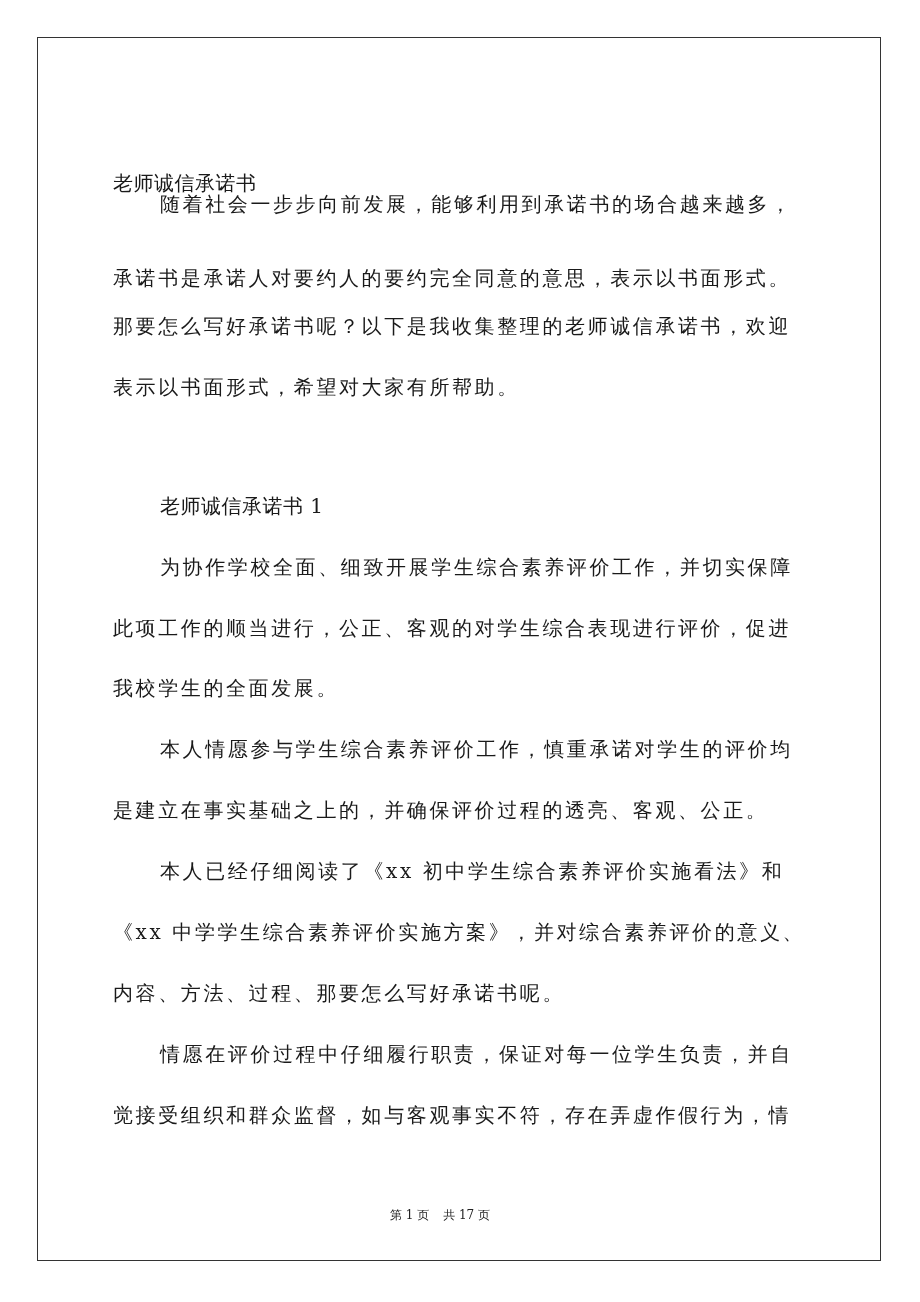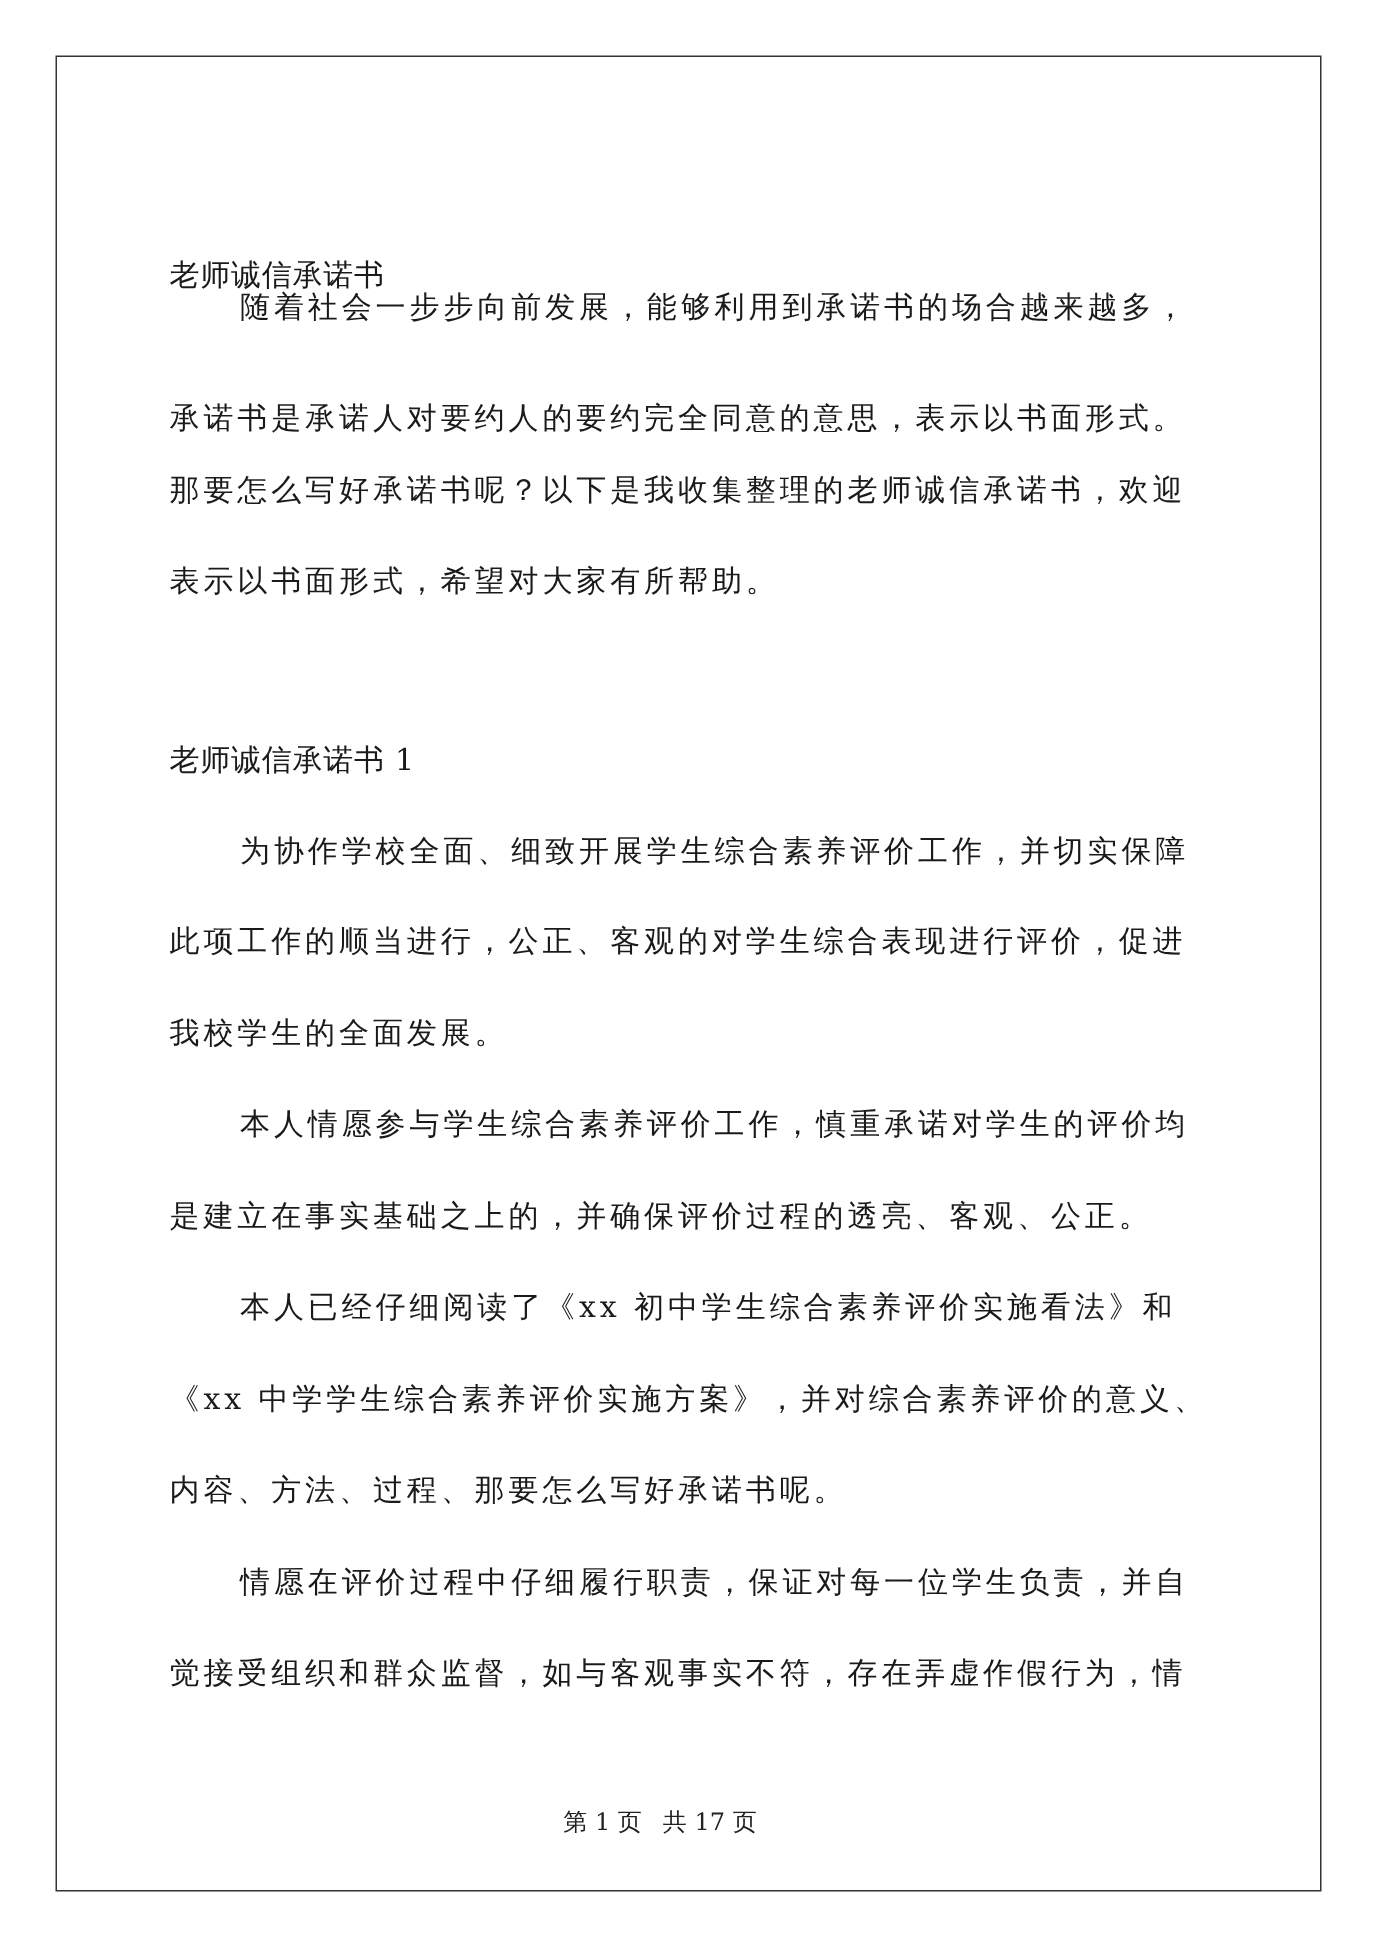--- a/index.html
+++ b/index.html
@@ -43,21 +43,21 @@
     }
     .indent {
       left: 47px;
     }
     .footer {
       position: absolute;
       left: 0;
       width: 880px;
       top: 1207px;
       text-align: center;
-      font-size: 16px;
+      font-size: 12px;
       line-height: 16px;
       color: #222222;
     }
     .footer span {
       display: inline-block;
     }
     .footer .gap {
       width: 14px;
     }
   </style>
@@ -67,24 +67,24 @@
 <div class="page-frame"></div>
 
 <div class="content">
   <div class="line heading" style="top:131px;margin-top:40px;">老师诚信承诺书</div>
 
   <div class="line indent" style="top:192px;">随着社会一步步向前发展，能够利用到承诺书的场合越来越多，</div>
   <div class="line" style="top:253px;margin-top:13px;">承诺书是承诺人对要约人的要约完全同意的意思，表示以书面形式。</div>
   <div class="line" style="top:314px;">那要怎么写好承诺书呢？以下是我收集整理的老师诚信承诺书，欢迎</div>
   <div class="line" style="top:375px;">表示以书面形式，希望对大家有所帮助。</div>
 
-  <div class="line heading" style="top:494px;">老师诚信承诺书 1</div>
+  <div class="line heading" style="top:494px;margin-left:47px;">老师诚信承诺书 1</div>
 
   <div class="line indent" style="top:555px;">为协作学校全面、细致开展学生综合素养评价工作，并切实保障</div>
-  <div class="line" style="top:616px;font-family:Liberation Serif, serif;">此项工作的顺当进行，公正、客观的对学生综合表现进行评价，促进</div>
+  <div class="line" style="top:616px;">此项工作的顺当进行，公正、客观的对学生综合表现进行评价，促进</div>
   <div class="line" style="top:676px;">我校学生的全面发展。</div>
 
   <div class="line indent" style="top:737px;">本人情愿参与学生综合素养评价工作，慎重承诺对学生的评价均</div>
   <div class="line" style="top:798px;">是建立在事实基础之上的，并确保评价过程的透亮、客观、公正。</div>
 
   <div class="line indent" style="top:859px;">本人已经仔细阅读了《xx 初中学生综合素养评价实施看法》和</div>
   <div class="line" style="top:920px;">《xx 中学学生综合素养评价实施方案》，并对综合素养评价的意义、</div>
   <div class="line" style="top:981px;">内容、方法、过程、那要怎么写好承诺书呢。</div>
 
   <div class="line indent" style="top:1042px;">情愿在评价过程中仔细履行职责，保证对每一位学生负责，并自</div>

